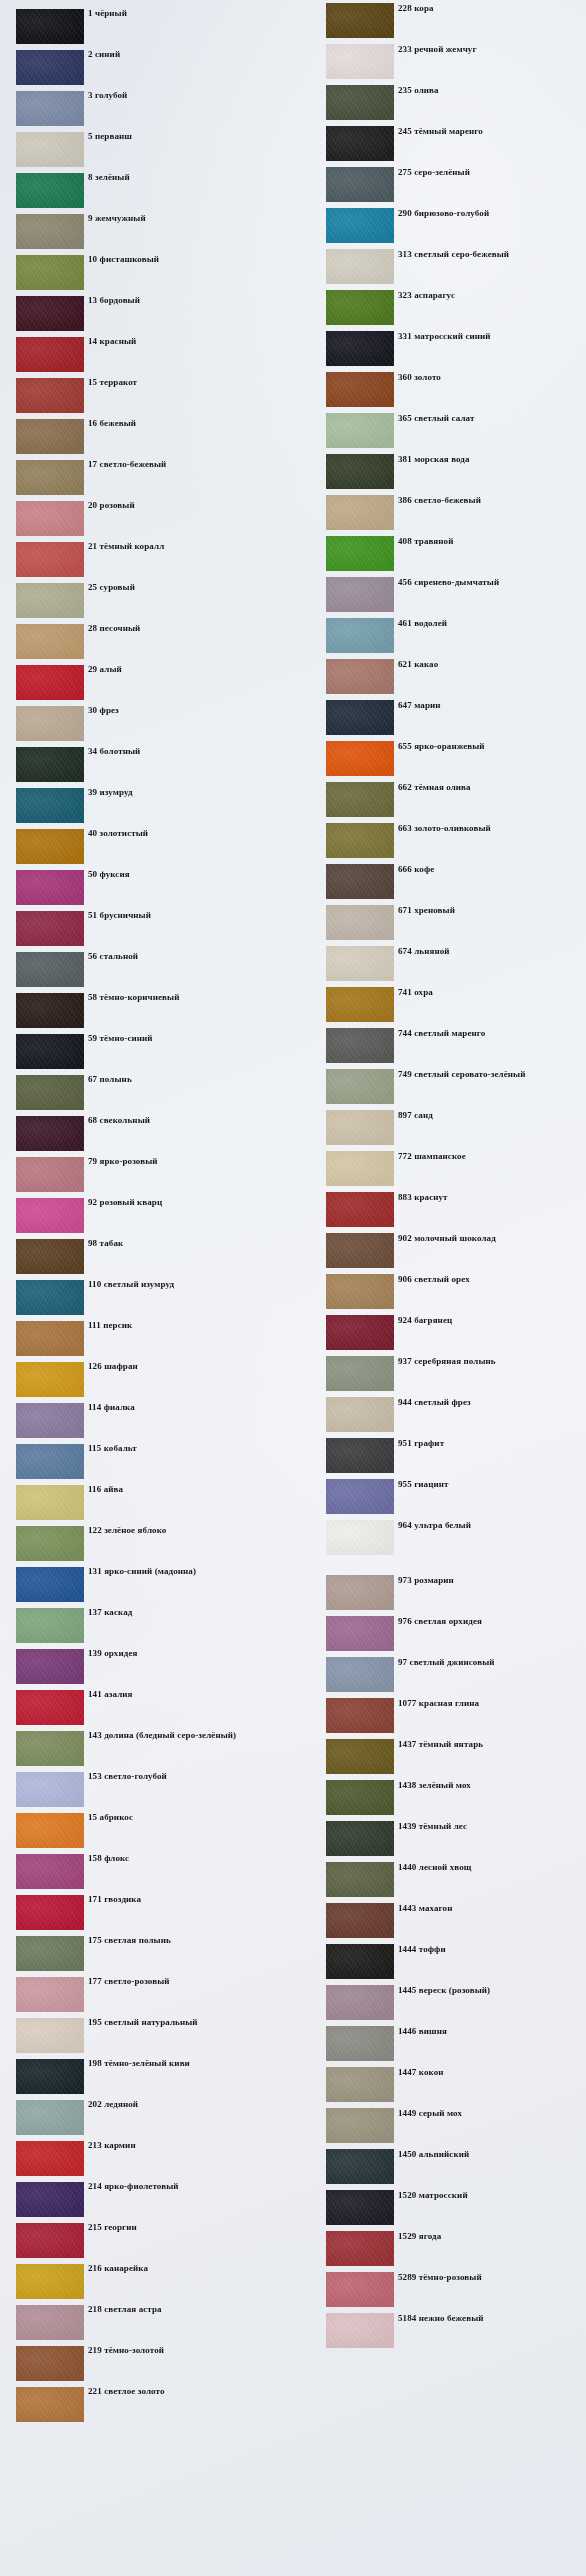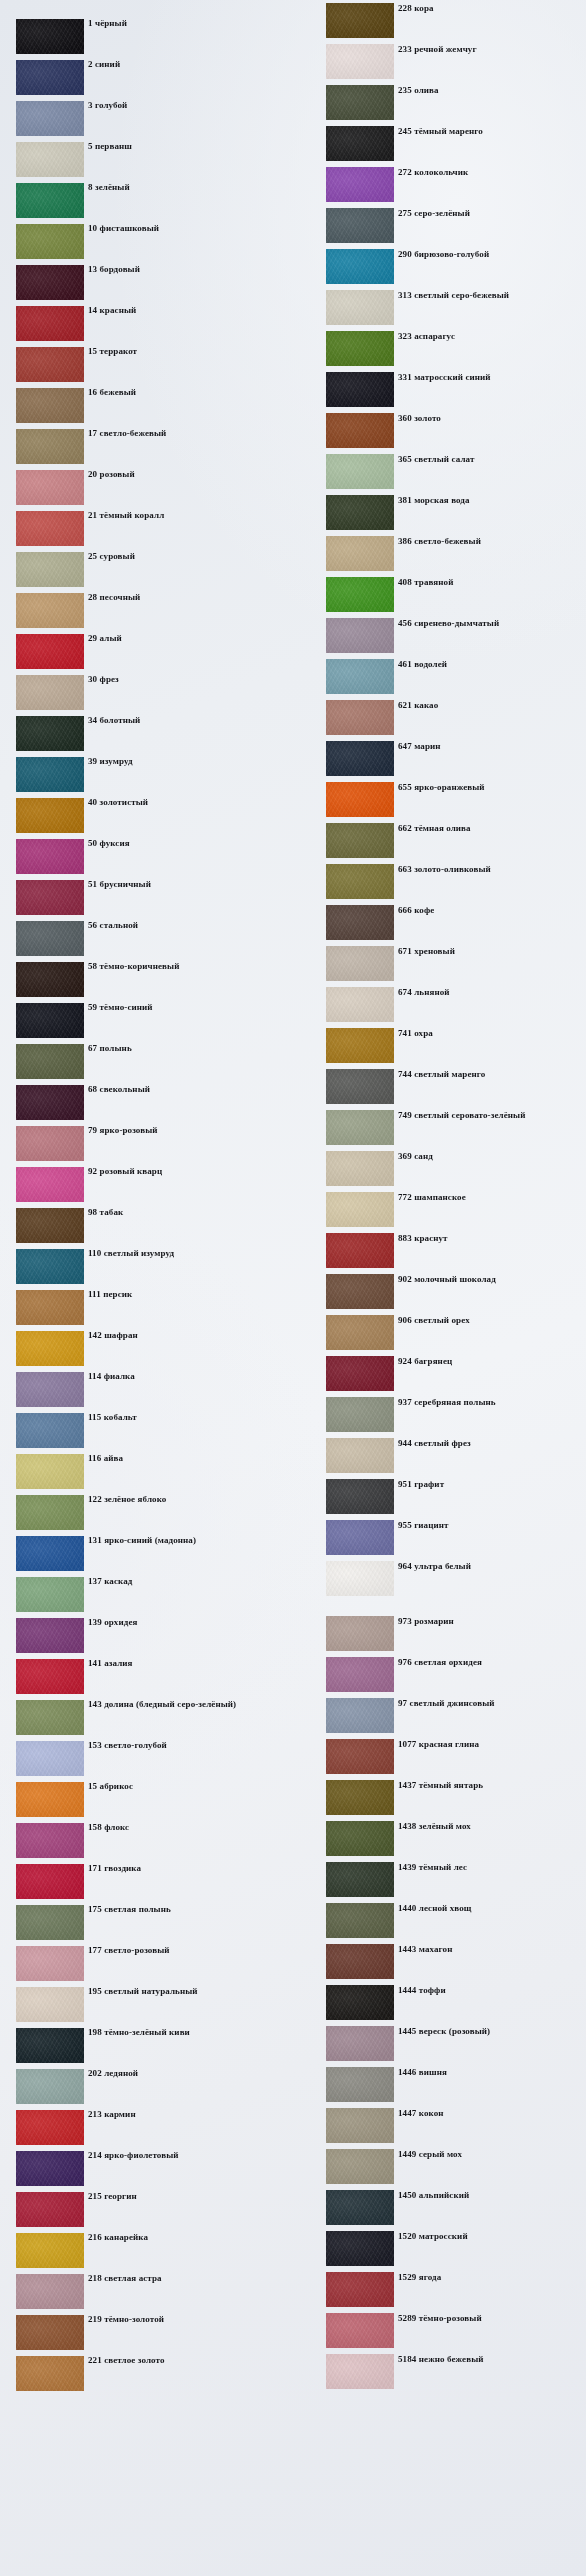--- a/index.html
+++ b/index.html
@@ -63,21 +63,21 @@
     white-space:nowrap;
     font-family:"Liberation Serif","DejaVu Serif",serif;
   }
   #col-right .label{left:98px;}
   .gap{height:14px;}
 </style>
 </head>
 <body>
 
 <div id="page">
-  <div class="col" id="col-left" style="padding-top: 17px;">
+  <div class="col" id="col-left" style="padding-top: 7px;">
       <div class="swatch-row">
         <div class="swatch" style="background: rgb(16, 15, 19);">
           <div class="swatch-tex"></div>
         </div>
         <div class="label">1 чёрный</div>
       </div>
       <div class="swatch-row">
         <div class="swatch" style="background: rgb(43, 53, 96);">
           <div class="swatch-tex"></div>
         </div>
@@ -95,20 +95,26 @@
         </div>
         <div class="label">5 перванш</div>
       </div>
       <div class="swatch-row">
         <div class="swatch" style="background: rgb(26, 122, 78);">
           <div class="swatch-tex"></div>
         </div>
         <div class="label">8 зелёный</div>
       </div>
       <div class="swatch-row">
+        <div class="swatch" style="background: rgb(141, 136, 113);">
+          <div class="swatch-tex"></div>
+        </div>
+        <div class="label">9 жемчужный</div>
+      </div>
+      <div class="swatch-row">
         <div class="swatch" style="background: rgb(120, 136, 63);">
           <div class="swatch-tex"></div>
         </div>
         <div class="label">10 фисташковый</div>
       </div>
       <div class="swatch-row">
         <div class="swatch" style="background: rgb(62, 18, 32);">
           <div class="swatch-tex"></div>
         </div>
         <div class="label">13 бордовый</div>
@@ -260,21 +266,21 @@
       <div class="swatch-row">
         <div class="swatch" style="background: rgb(169, 118, 63);">
           <div class="swatch-tex"></div>
         </div>
         <div class="label">111 персик</div>
       </div>
       <div class="swatch-row">
         <div class="swatch" style="background: rgb(210, 154, 23);">
           <div class="swatch-tex"></div>
         </div>
-        <div class="label">142 шафран</div>
+        <div class="label">126 шафран</div>
       </div>
       <div class="swatch-row">
         <div class="swatch" style="background: rgb(139, 123, 160);">
           <div class="swatch-tex"></div>
         </div>
         <div class="label">114 фиалка</div>
       </div>
       <div class="swatch-row">
         <div class="swatch" style="background: rgb(91, 125, 161);">
           <div class="swatch-tex"></div>
@@ -439,26 +445,20 @@
         </div>
         <div class="label">235 олива</div>
       </div>
       <div class="swatch-row">
         <div class="swatch" style="background: rgb(29, 29, 30);">
           <div class="swatch-tex"></div>
         </div>
         <div class="label">245 тёмный маренго</div>
       </div>
       <div class="swatch-row">
-        <div class="swatch" style="background: rgb(139, 72, 176);">
-          <div class="swatch-tex"></div>
-        </div>
-        <div class="label">272 колокольчик</div>
-      </div>
-      <div class="swatch-row">
         <div class="swatch" style="background: rgb(76, 90, 96);">
           <div class="swatch-tex"></div>
         </div>
         <div class="label">275 серо-зелёный</div>
       </div>
       <div class="swatch-row">
         <div class="swatch" style="background: rgb(23, 129, 165);">
           <div class="swatch-tex"></div>
         </div>
         <div class="label">290 бирюзово-голубой</div>
@@ -586,21 +586,21 @@
       <div class="swatch-row">
         <div class="swatch" style="background: rgb(154, 162, 138);">
           <div class="swatch-tex"></div>
         </div>
         <div class="label">749 светлый серовато-зелёный</div>
       </div>
       <div class="swatch-row">
         <div class="swatch" style="background: rgb(207, 196, 173);">
           <div class="swatch-tex"></div>
         </div>
-        <div class="label">369 санд</div>
+        <div class="label">897 санд</div>
       </div>
       <div class="swatch-row">
         <div class="swatch" style="background: rgb(214, 201, 168);">
           <div class="swatch-tex"></div>
         </div>
         <div class="label">772 шампанское</div>
       </div>
       <div class="swatch-row">
         <div class="swatch" style="background: rgb(160, 42, 42);">
           <div class="swatch-tex"></div>

